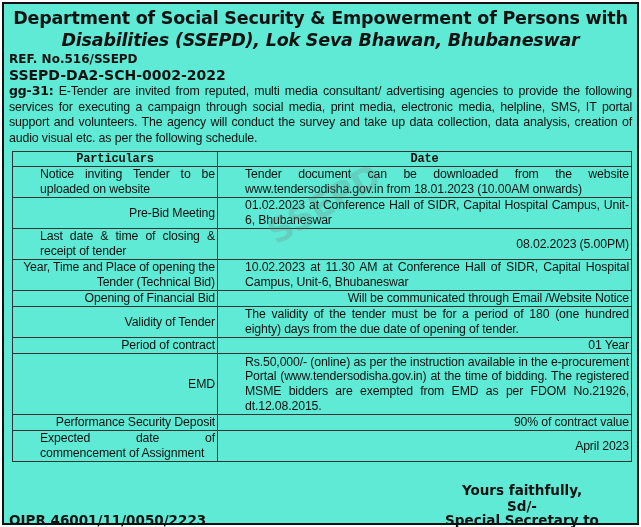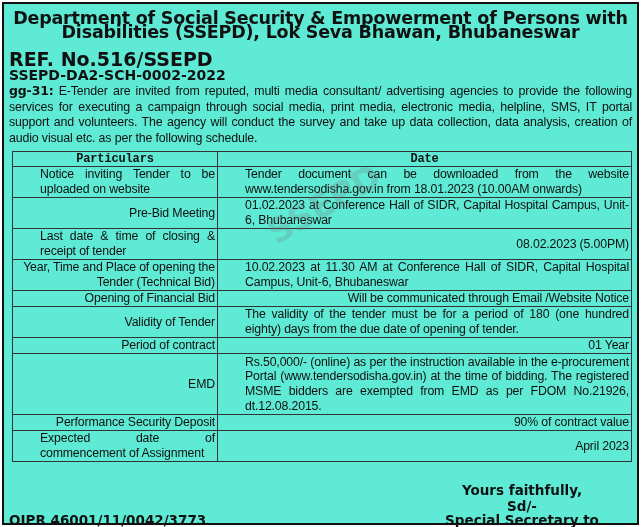--- a/index.html
+++ b/index.html
@@ -7,22 +7,22 @@
     .frame {
       position: absolute; left: 2px; top: 2px; width: 633px; height: 519px;
       border: 2px solid #111; background: #5eead4; box-sizing: content-box;
     }
     .bold { font-family: "DejaVu Sans", sans-serif; font-weight: bold; color: #111; }
     .title {
       position: absolute; left: 0; width: 633px; text-align: center;
       font-size: 17.5px; line-height: 21px; letter-spacing: -0.2px;
     }
     .t1 { top: 4px; }
-    .t2 { top: 18px; }
-    .ref-row { position: absolute; left: 5px; top: 47px; width: 623px; font-size: 19px; line-height: 17px; }
+    .t2 { top: 26px; font-style: italic; }
+    .ref-row { position: absolute; left: 5px; top: 47px; width: 623px; font-size: 12px; line-height: 17px; }
     .ref-row .right { position: absolute; right: 0; top: 0; }
     .code { position: absolute; left: 5px; top: 63px; font-size: 14px; line-height: 17px; }
     .para {
       position: absolute; left: 5px; top: 79px; width: 623px;
       font-family: "Liberation Sans", sans-serif; font-size: 12.4px; line-height: 15.5px;
       text-align: justify; color: #111; letter-spacing: -0.15px;
     }
     .para .lead { font-family: "DejaVu Sans", sans-serif; font-weight: bold; font-size: 12.5px; }
     table.sched {
       position: absolute; left: 8px; top: 147px; width: 619px;
@@ -127,14 +127,14 @@
         <td>April 2023</td>
       </tr>
     </tbody>
   </table>
 
   <div class="watermark">SSEPD</div>
 
   <div class="sig sig1">Yours faithfully,</div>
   <div class="sig sig2">Sd/-</div>
   <div class="sig sig3">Special Secretary to Government</div>
-  <div class="oipr">OIPR 46001/11/0042/3773</div>
+  <div class="oipr">OIPR 46001/11/0050/2223</div>
 </div>
 
 </body></html>

